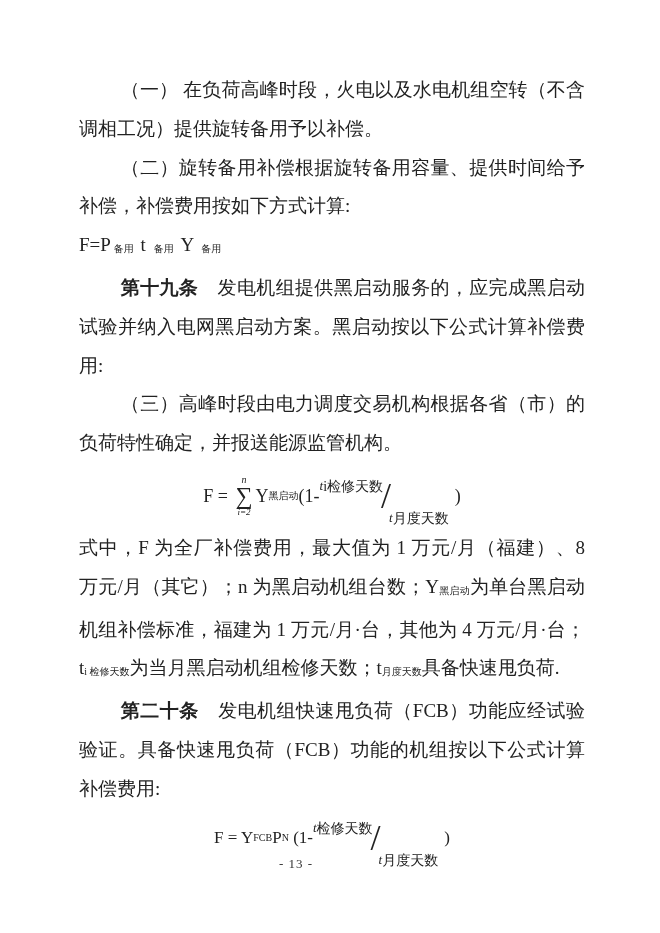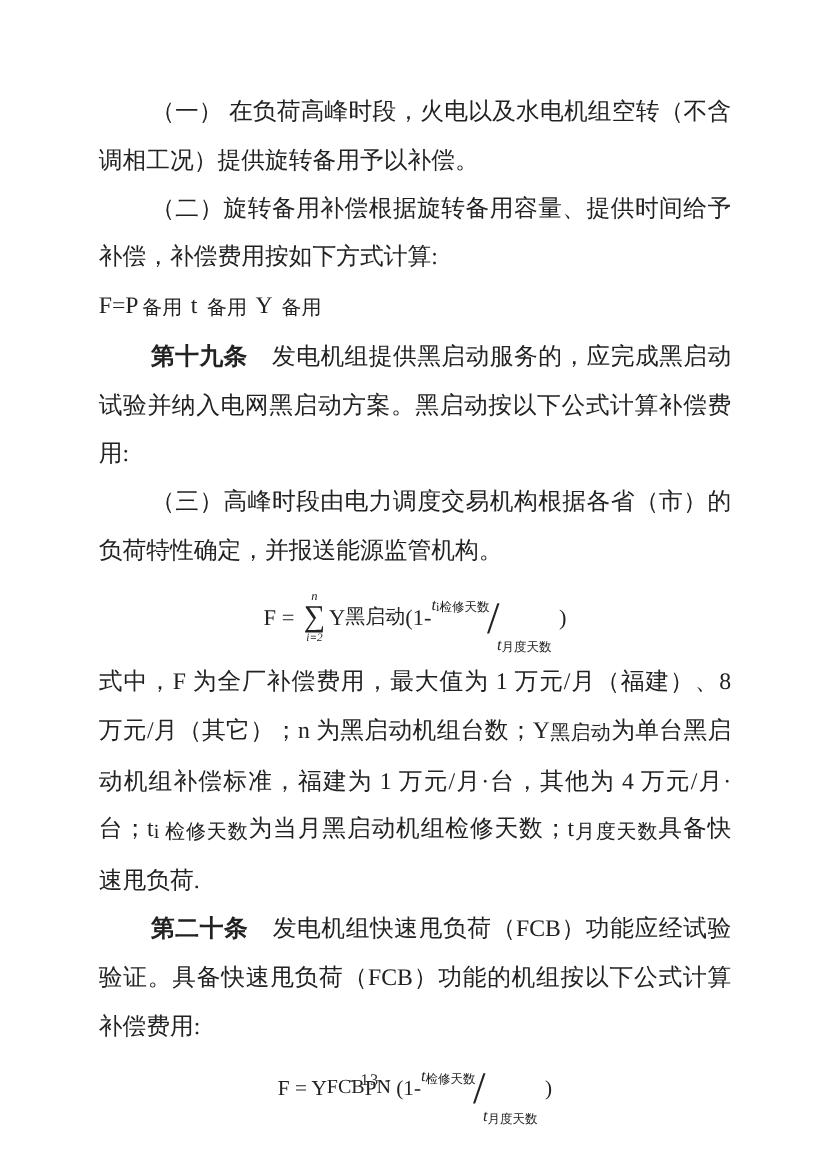--- a/index.html
+++ b/index.html
@@ -8,40 +8,40 @@
     font-family:"Liberation Serif","DejaVu Serif",serif;color:#222222;
   }
   .doc{
     position:absolute;left:79px;top:71px;width:506px;
     font-size:19px;line-height:38.8px;
     text-align:justify;text-align-last:left;
   }
   .para{margin:0;}
   .indent{text-indent:2.2em;}
   .lead{font-weight:bold;}
-  .ss{font-size:16px;vertical-align:-1px;letter-spacing:0;}
+  .ss{font-size:10px;vertical-align:-1px;letter-spacing:0;}
   
   .f1{margin:0;text-align:center;font-size:19px;line-height:38.8px;}
   .f1 .ss{margin:0 2px 0 3px;}
   
   .fblock{
     display:flex;align-items:center;justify-content:center;
     font-size:18px;line-height:1;text-align:center;
   }
   .f2{height:66px;}
   .f3{height:58px;font-size:17px;}
   .fpart{white-space:pre;}
   .sum{display:inline-flex;flex-direction:column;align-items:center;margin:0 3px;}
   .sum-top{font-size:10px;font-style:italic;line-height:1;}
   .sigma{font-size:24px;line-height:0.95;}
   .sum-bot{font-size:9px;font-style:italic;line-height:1;}
   .it{font-style:italic;}
   .num{position:relative;top:-9px;font-size:13px;}
   .den{position:relative;top:23px;font-size:13px;}
-  .num .ss,.den .ss{font-size:10px;vertical-align:-1px;}
+  .num .ss,.den .ss{font-size:14px;vertical-align:-1px;}
   .slash{font-size:36px;font-weight:400;line-height:1;margin:0 -2px;}
   .fclose{margin-left:6px;}
   .footer{
     position:absolute;left:0;top:856px;width:592px;text-align:center;
     font-size:13px;color:#333;letter-spacing:1px;
   }
 </style>
 </head>
 <body>
 

